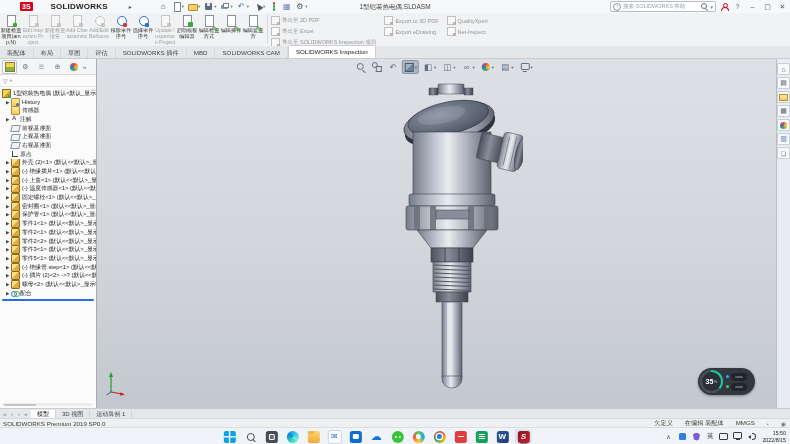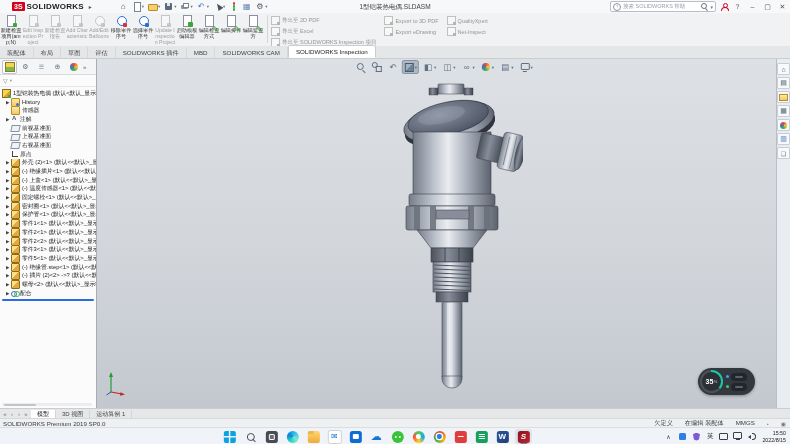--- a/index.html
+++ b/index.html
@@ -1,21 +1,21 @@
 <!DOCTYPE html>
 <html><head>
 <meta charset="utf-8">
 <style>
   html,body{margin:0;padding:0;width:790px;height:444px;overflow:hidden;
     font-family:"Liberation Sans","DejaVu Sans",sans-serif;-webkit-font-smoothing:antialiased;}
   .app{position:absolute;inset:0;width:790px;height:444px;background:#f0f1f2;overflow:hidden;}
 
   
   .titlebar{position:absolute;left:0;top:0;width:790px;height:13px;background:#f7f8f9;border-bottom:1px solid #e3e4e6;display:flex;align-items:center;}
-  .logo{display:flex;align-items:center;gap:2px;padding-left:12px;}
+  .logo{display:flex;align-items:center;gap:18px;padding-left:20px;}
   .logo-badge{background:#d6001c;color:#fff;font-size:7px;font-weight:bold;padding:0 2px;border-radius:1px;line-height:9px;}
   .logo-text{font-size:8px;font-weight:bold;color:#1c1c1c;letter-spacing:.2px;}
   .logo-fly{font-size:6px;color:#555;margin-left:3px;}
   .qtb{display:flex;align-items:center;margin-left:26px;gap:2px;}
   .qslot{display:flex;align-items:center;padding:1px;border-radius:2px;}
   .qslot.caret::after{content:"▾";font-size:4.5px;color:#777;margin-left:1px;}
   .qi{width:9px;height:9px;position:relative;display:flex;align-items:center;justify-content:center;color:#4d5560;font-size:8px;}
   .qslot[data-icon=home] .qi::before{content:"⌂";}
   .qslot[data-icon=new] .qi::before{content:"";position:absolute;left:2px;top:0;width:5px;height:8px;background:#fff;border:1px solid #7a8390;}
   .qslot[data-icon=open] .qi::before{content:"";position:absolute;left:0;top:2px;width:8px;height:5px;background:#f7cf6a;border:1px solid #b68c2d;border-radius:1px;}

